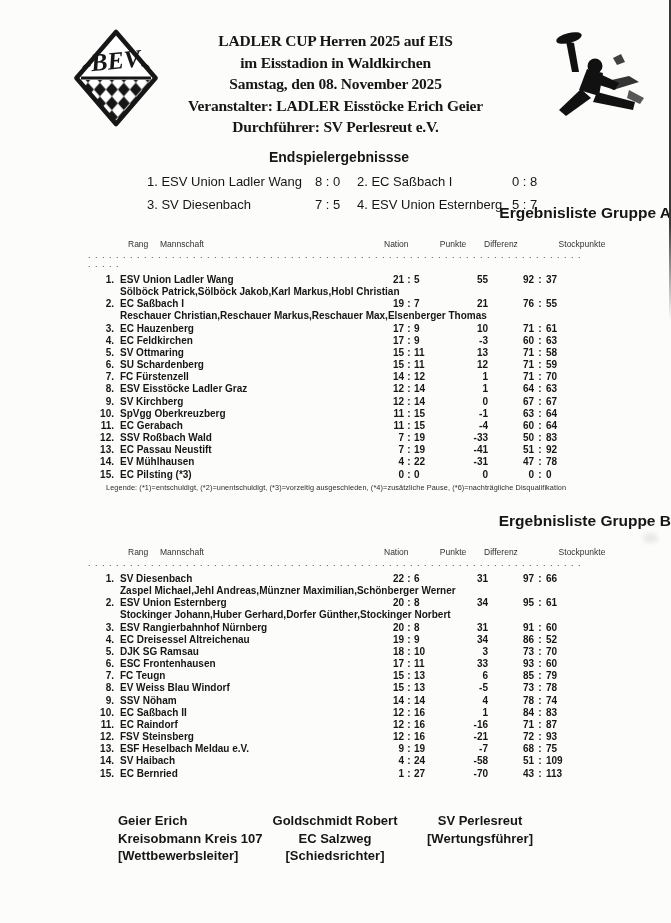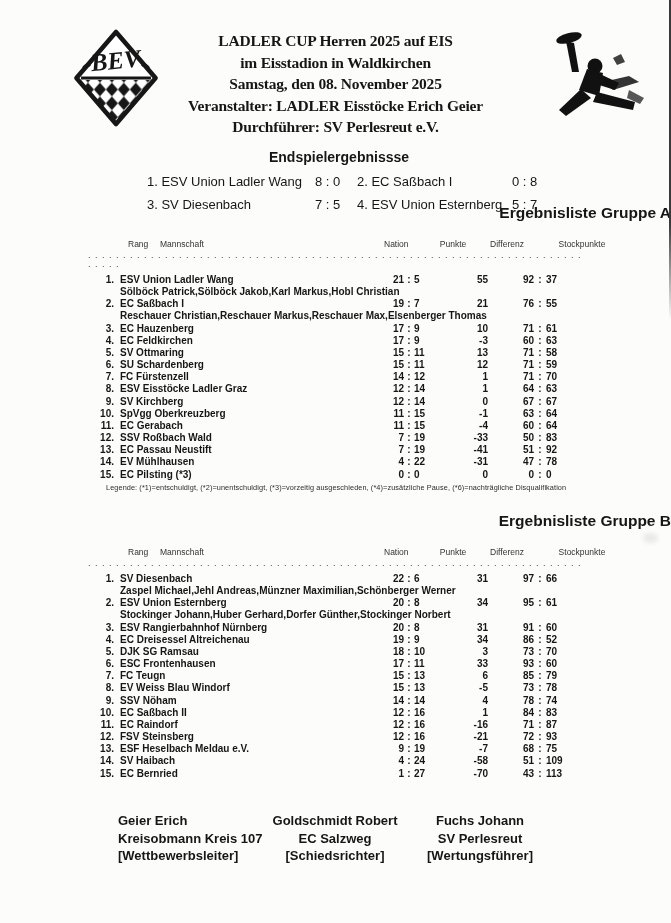--- a/index.html
+++ b/index.html
@@ -24,21 +24,21 @@
   .group{position:absolute;left:0;right:0;}
   .group-a{top:204px;}
   .group-b{top:512px;}
   .group-title{text-align:right;font-weight:bold;font-size:15.5px;}
   .rtable{margin-left:88px;width:500px;}
   .rt-grid{display:grid;grid-template-columns:26px 230px 38px 62px 52px 92px;}
   .rt-header{margin-top:17px;font-size:8.5px;color:#333;line-height:10px;margin-left:40px;}
   .h-rank{text-align:left;}
   .h-team{padding-left:6px;}
   .h-pts,.h-stock{text-align:center;}
-  .h-diff{text-align:center;padding-right:6px;}
+  .h-diff{text-align:left;padding-right:6px;}
   .dots{margin-top:2px;}
   .dots-line{font-size:9px;letter-spacing:4.5px;line-height:9px;color:#3c3c3c;
     white-space:nowrap;overflow:hidden;width:500px;}
   .rows{margin-top:5px;}
   .rt-row{line-height:12.15px;font-size:10px;font-weight:bold;}
   .c-rank{text-align:right;}
   .c-team{padding-left:6px;white-space:nowrap;}
   .c-pts{display:inline-grid;grid-template-columns:22px 10px 22px;}
   .c-stock{display:inline-grid;grid-template-columns:38px 12px 38px;}
   .n1{text-align:right;}
@@ -657,21 +657,20 @@
         <div class="fline">Geier Erich</div>
         <div class="fline">Kreisobmann Kreis 107</div>
         <div class="fline">[Wettbewerbsleiter]</div>
       </div>
       <div class="fcol fcol-1">
         <div class="fline">Goldschmidt Robert</div>
         <div class="fline">EC Salzweg</div>
         <div class="fline">[Schiedsrichter]</div>
       </div>
       <div class="fcol fcol-2">
-        <div class="fline">Fuchs Johann</div>
         <div class="fline">SV Perlesreut</div>
         <div class="fline">[Wertungsführer]</div>
       </div>
     </div>
 
   <div class="scan-edge"></div>
   <div class="smudge"></div>
 </div>
 
 </body></html>

